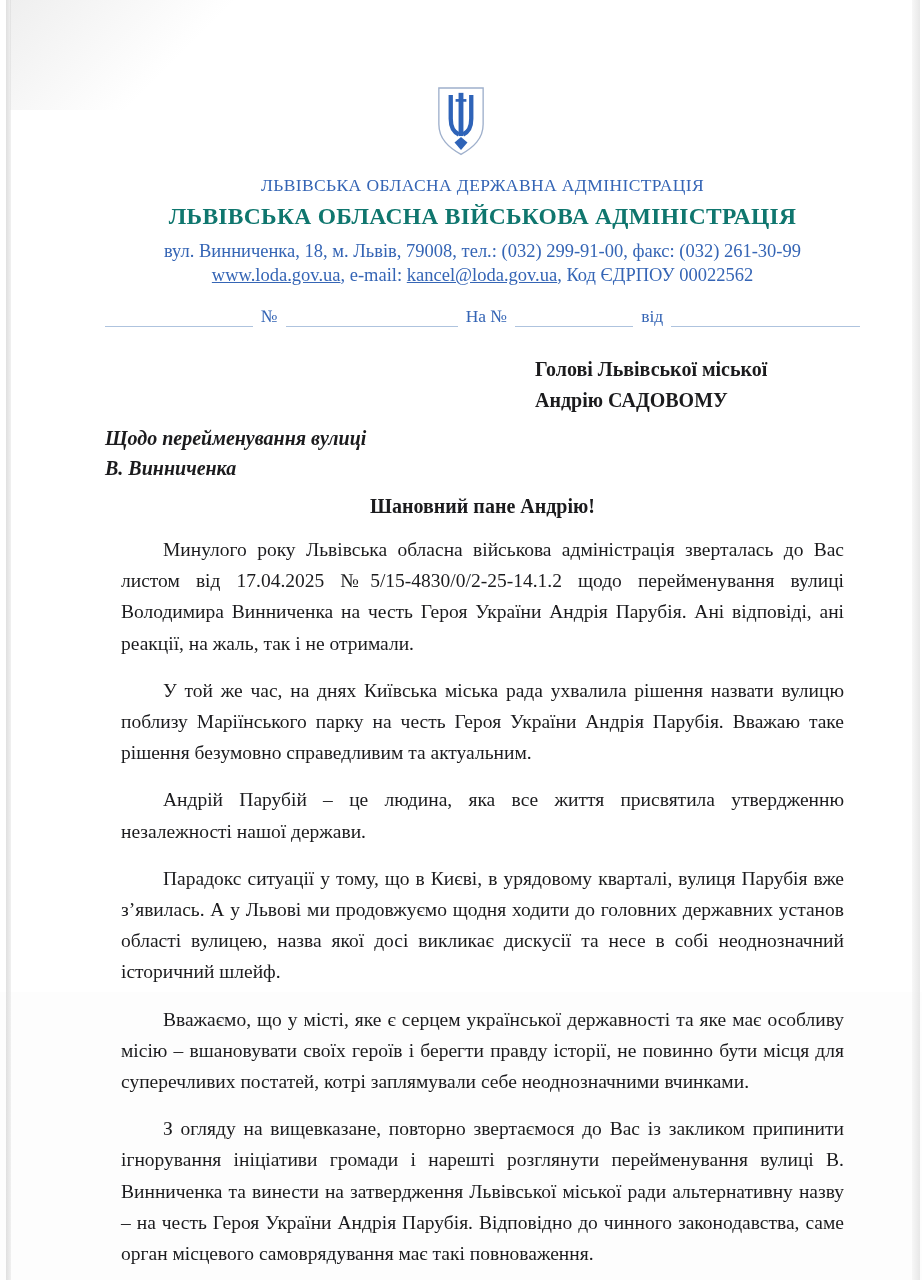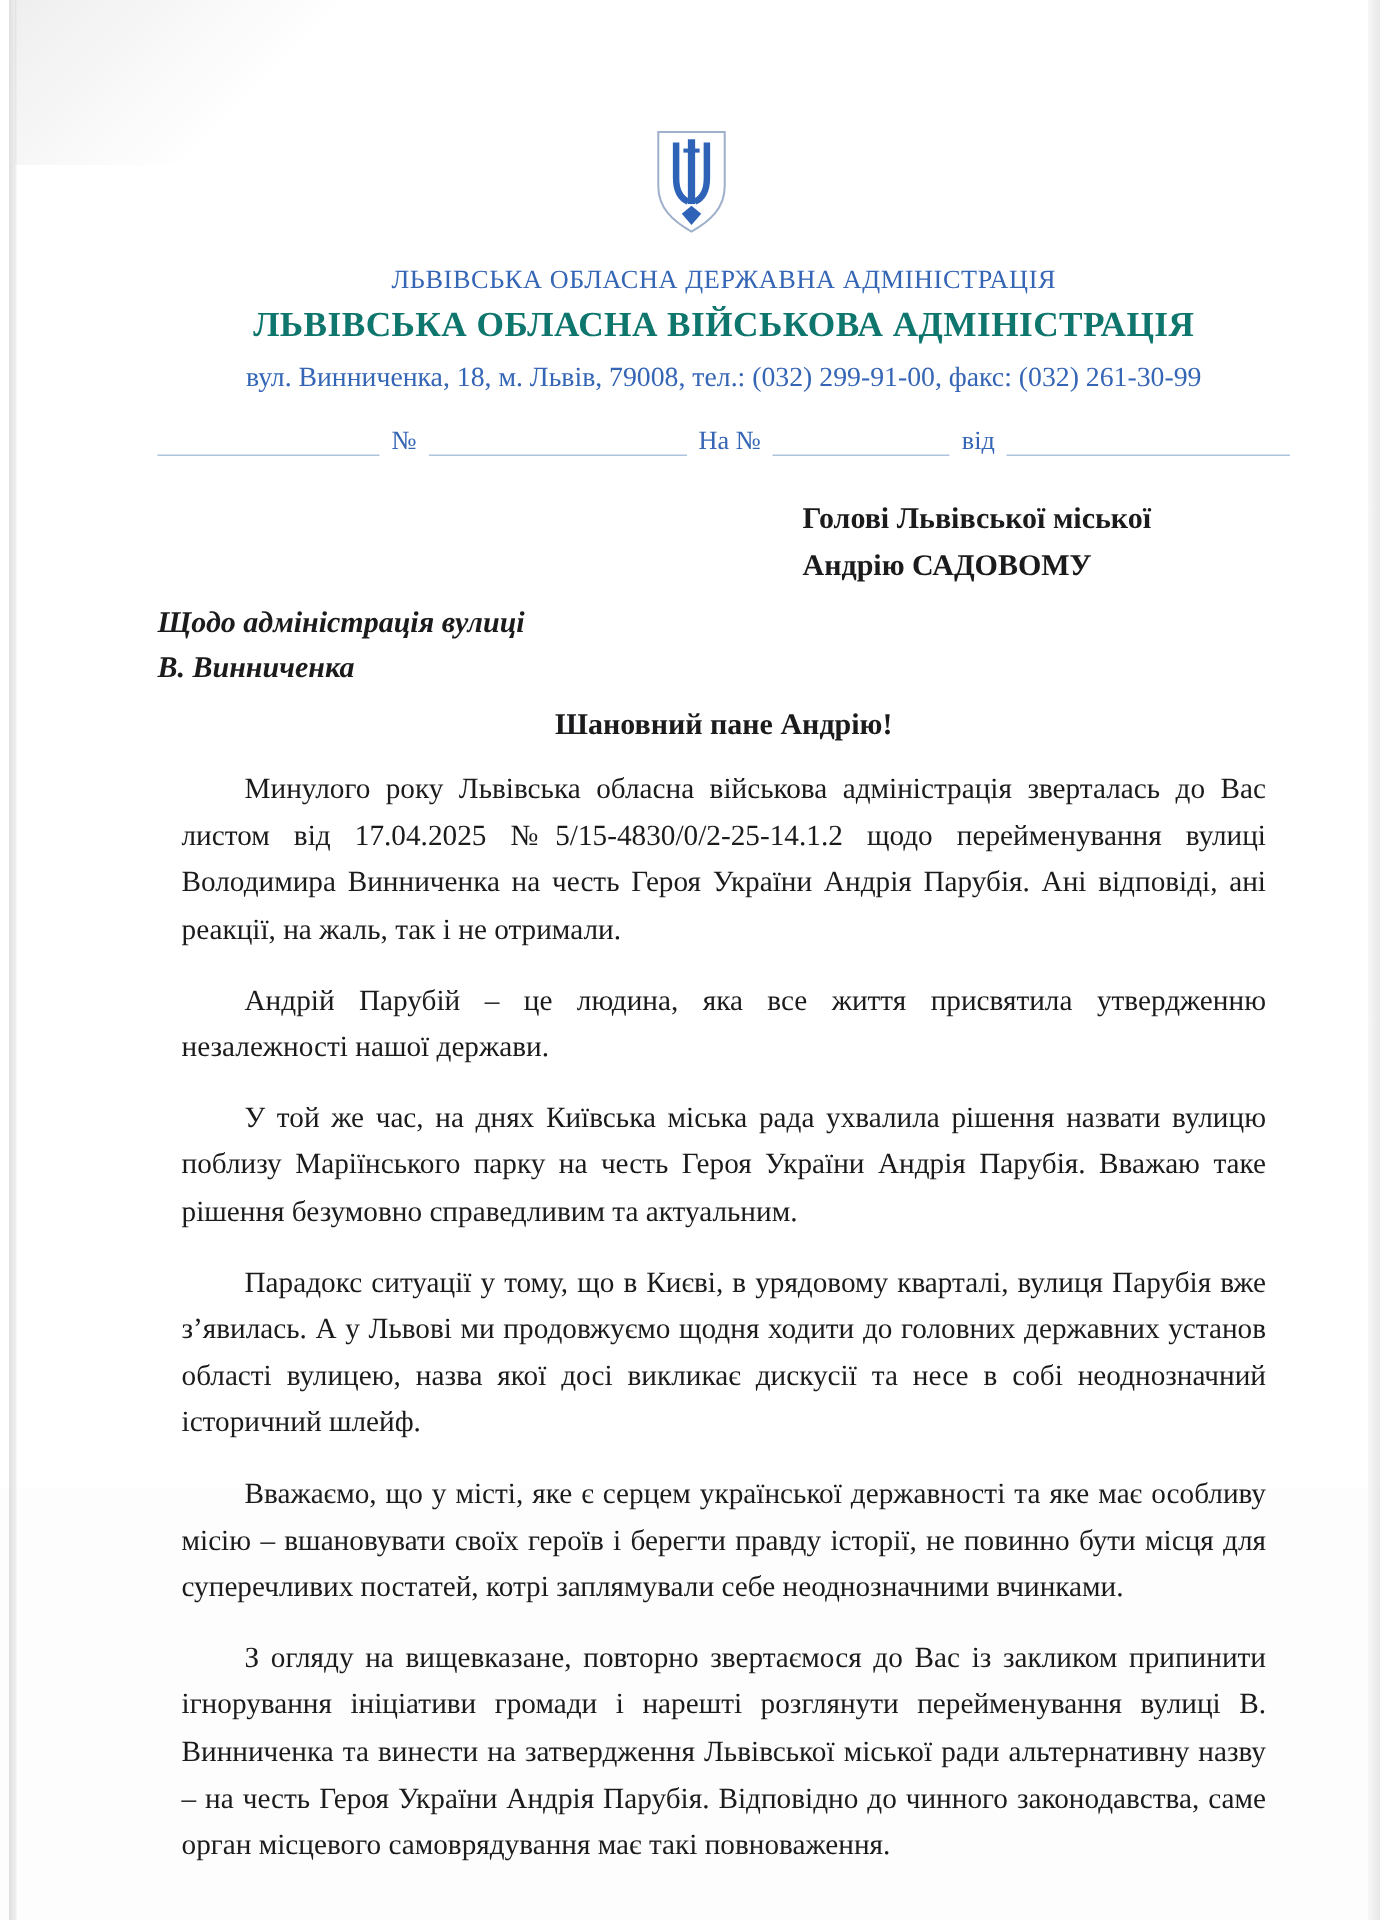--- a/index.html
+++ b/index.html
@@ -116,47 +116,48 @@
       <path d="M31 16 V60 C31 76 37 85 46 89" stroke="#2e63b8" stroke-width="8" fill="none"></path>
       <path d="M69 16 V60 C69 76 63 85 54 89" stroke="#2e63b8" stroke-width="8" fill="none"></path>
       <path d="M50 94 L38 104 L50 118 L62 104 Z" fill="#2e63b8"></path>
     </svg>
   </div>
 
   <div class="org-parent">ЛЬВІВСЬКА ОБЛАСНА ДЕРЖАВНА АДМІНІСТРАЦІЯ</div>
   <div class="org-name">ЛЬВІВСЬКА ОБЛАСНА ВІЙСЬКОВА АДМІНІСТРАЦІЯ</div>
 
   <div class="addr1">вул. Винниченка, 18, м. Львів, 79008, тел.: (032) 299-91-00, факс: (032) 261-30-99</div>
+  <div class="addr2"><span class="link">www.loda.gov.ua</span><span>, e-mail: </span><span class="link">kancel@loda.gov.ua</span><span>, </span><span>Код ЄДРПОУ 00022562</span></div>
 
   <div class="ref-row">
     <span class="blank b1"></span>
     <span>№</span>
     <span class="blank b2"></span>
     <span>На №</span>
     <span class="blank b3"></span>
     <span>від</span>
     <span class="blank b4"></span>
   </div>
 
   <div class="addressee">
     <div>Голові Львівської міської</div>
     <div>Андрію САДОВОМУ</div>
   </div>
 
   <div class="subject">
-    <div>Щодо адміністрація вулиці</div>
+    <div>Щодо перейменування вулиці</div>
     <div>В. Винниченка</div>
   </div>
 
   <div class="salutation">Шановний пане Андрію!</div>
 
   <div class="body-text">
     <p>Минулого року Львівська обласна військова адміністрація зверталась до Вас листом від 17.04.2025 №5/15-4830/0/2-25-14.1.2 щодо перейменування вулиці Володимира Винниченка на честь Героя України Андрія Парубія. Ані відповіді, ані реакції, на жаль, так і не отримали.</p>
+    <p>У той же час, на днях Київська міська рада ухвалила рішення назвати вулицю поблизу Маріїнського парку на честь Героя України Андрія Парубія. Вважаю таке рішення безумовно справедливим та актуальним.</p>
     <p>Андрій Парубій – це людина, яка все життя присвятила утвердженню незалежності нашої держави.</p>
-    <p>У той же час, на днях Київська міська рада ухвалила рішення назвати вулицю поблизу Маріїнського парку на честь Героя України Андрія Парубія. Вважаю таке рішення безумовно справедливим та актуальним.</p>
     <p>Парадокс ситуації у тому, що в Києві, в урядовому кварталі, вулиця Парубія вже з’явилась. А у Львові ми продовжуємо щодня ходити до головних державних установ області вулицею, назва якої досі викликає дискусії та несе в собі неоднозначний історичний шлейф.</p>
     <p>Вважаємо, що у місті, яке є серцем української державності та яке має особливу місію – вшановувати своїх героїв і берегти правду історії, не повинно бути місця для суперечливих постатей, котрі заплямували себе неоднозначними вчинками.</p>
     <p>З огляду на вищевказане, повторно звертаємося до Вас із закликом припинити ігнорування ініціативи громади і нарешті розглянути перейменування вулиці В. Винниченка та винести на затвердження Львівської міської ради альтернативну назву – на честь Героя України Андрія Парубія. Відповідно до чинного законодавства, саме орган місцевого самоврядування має такі повноваження.</p>
   </div>
 
   <div class="closing">
     <div class="regards">З повагою</div>
 
   </div>
 

